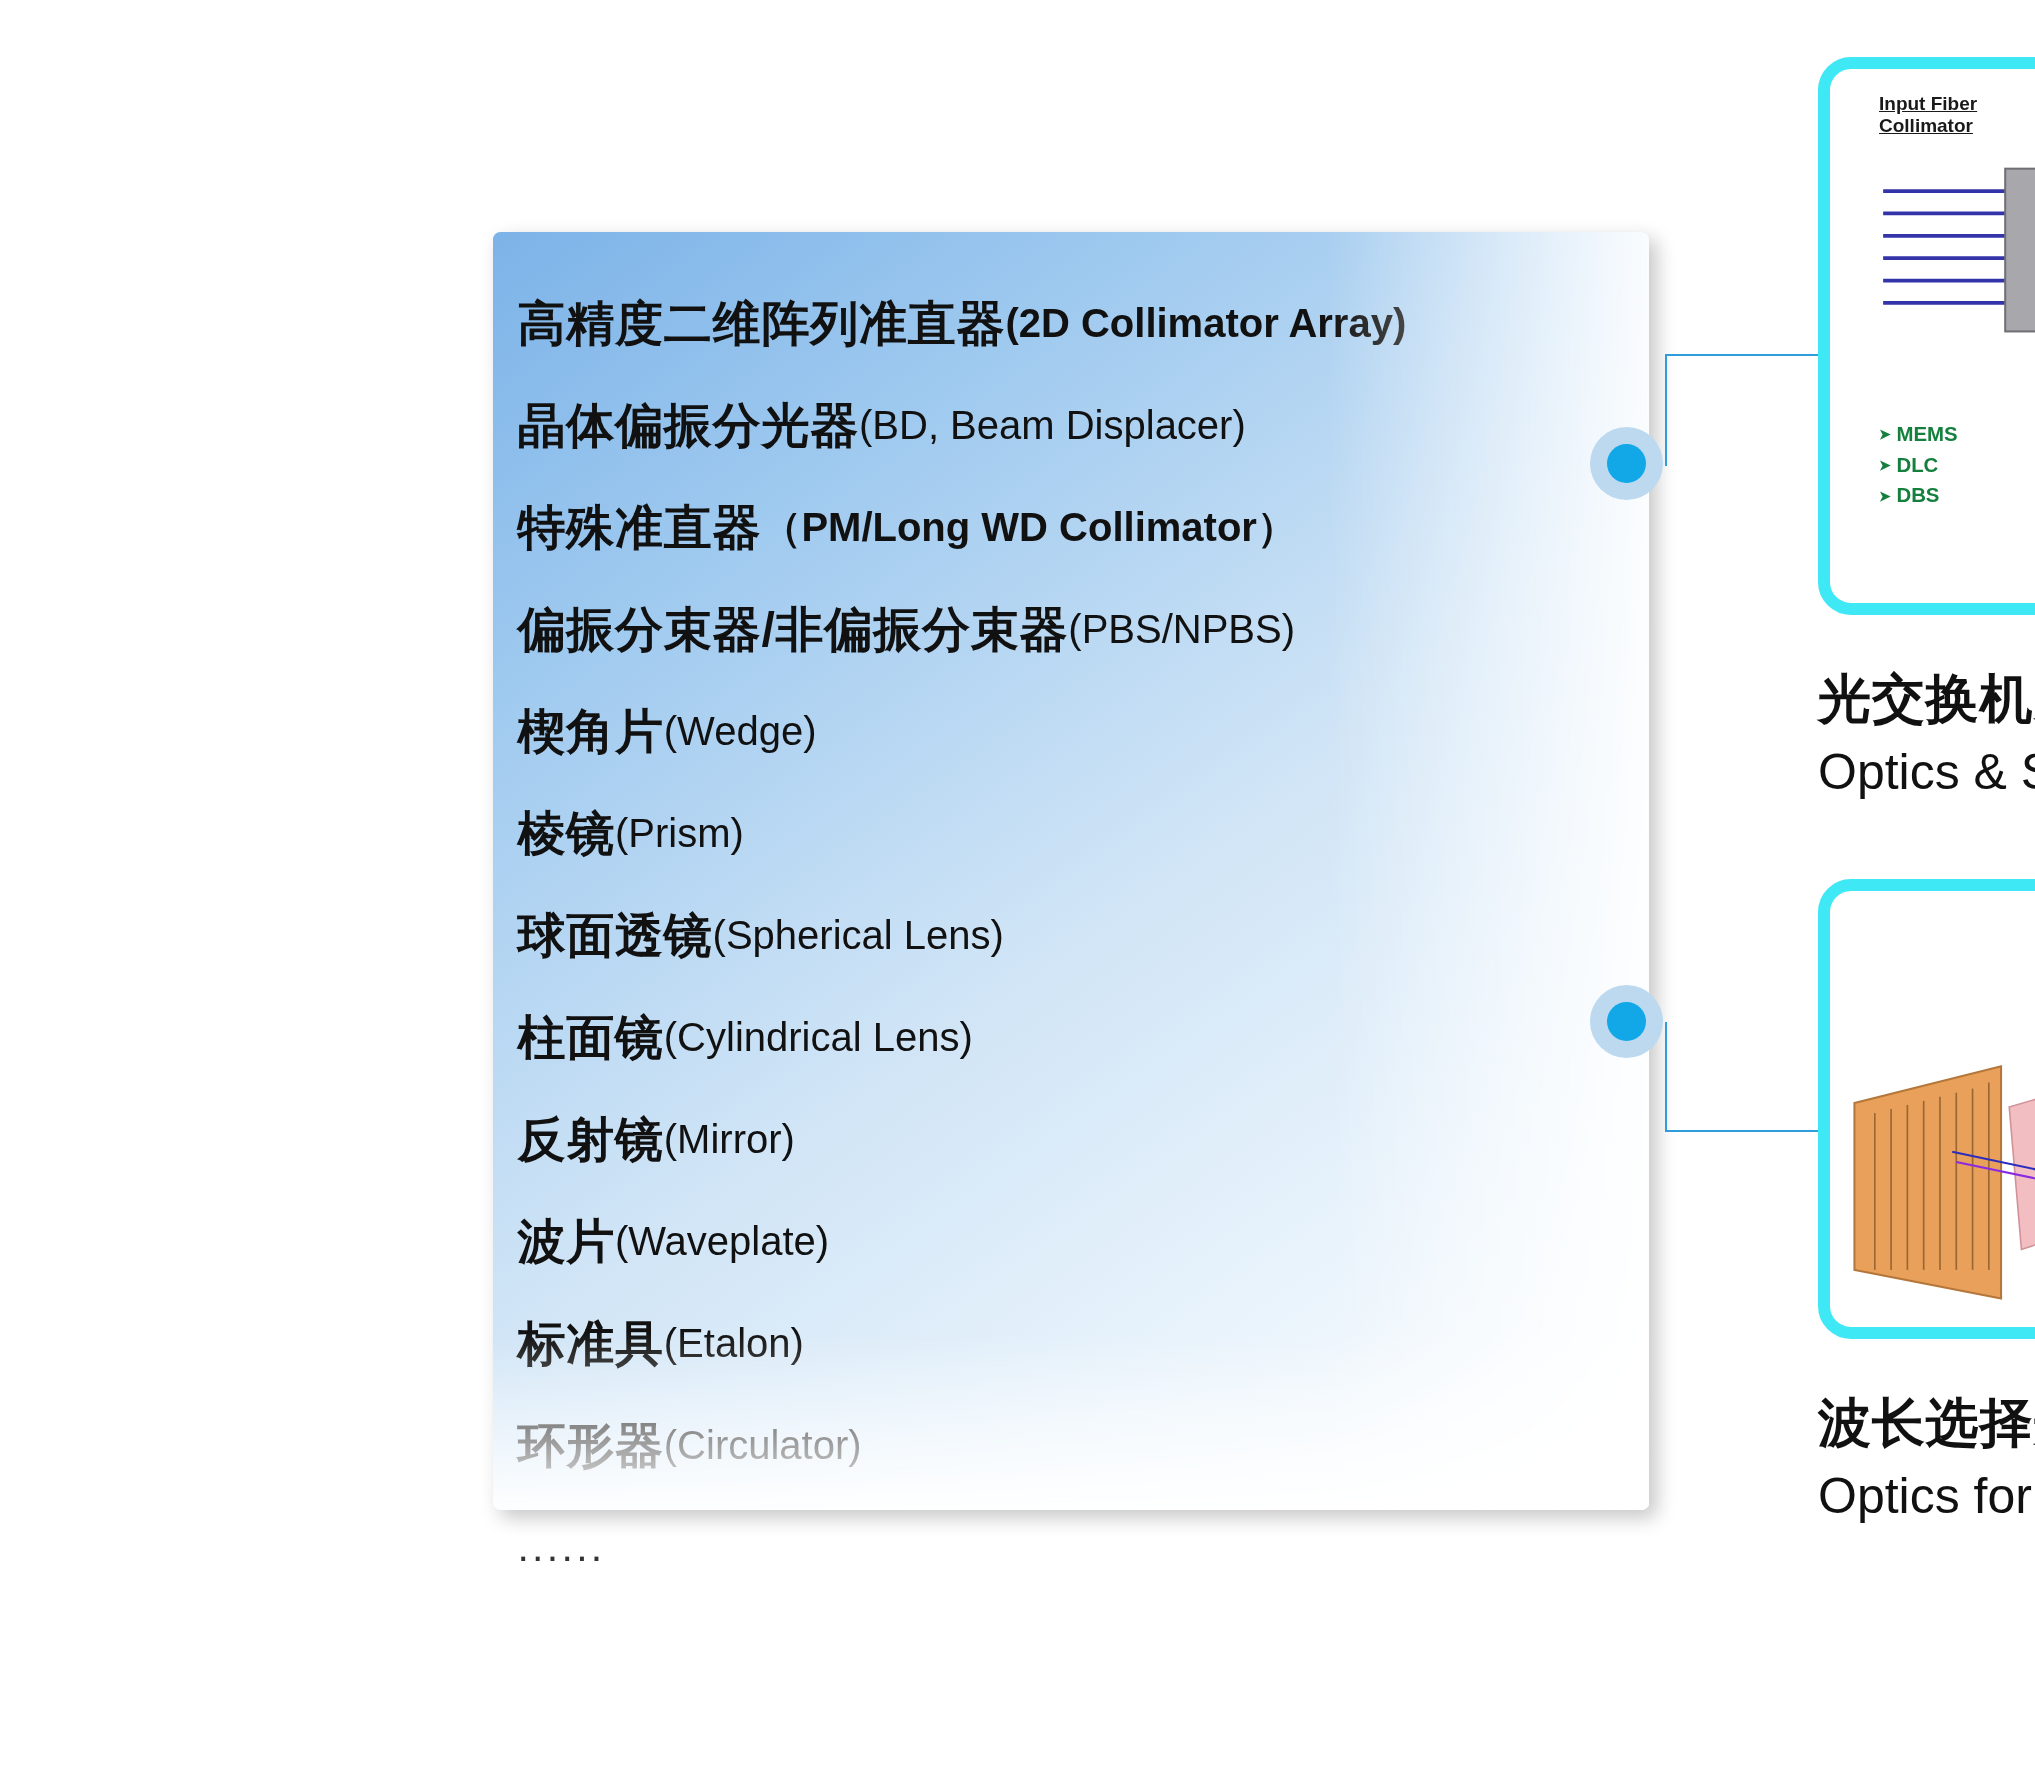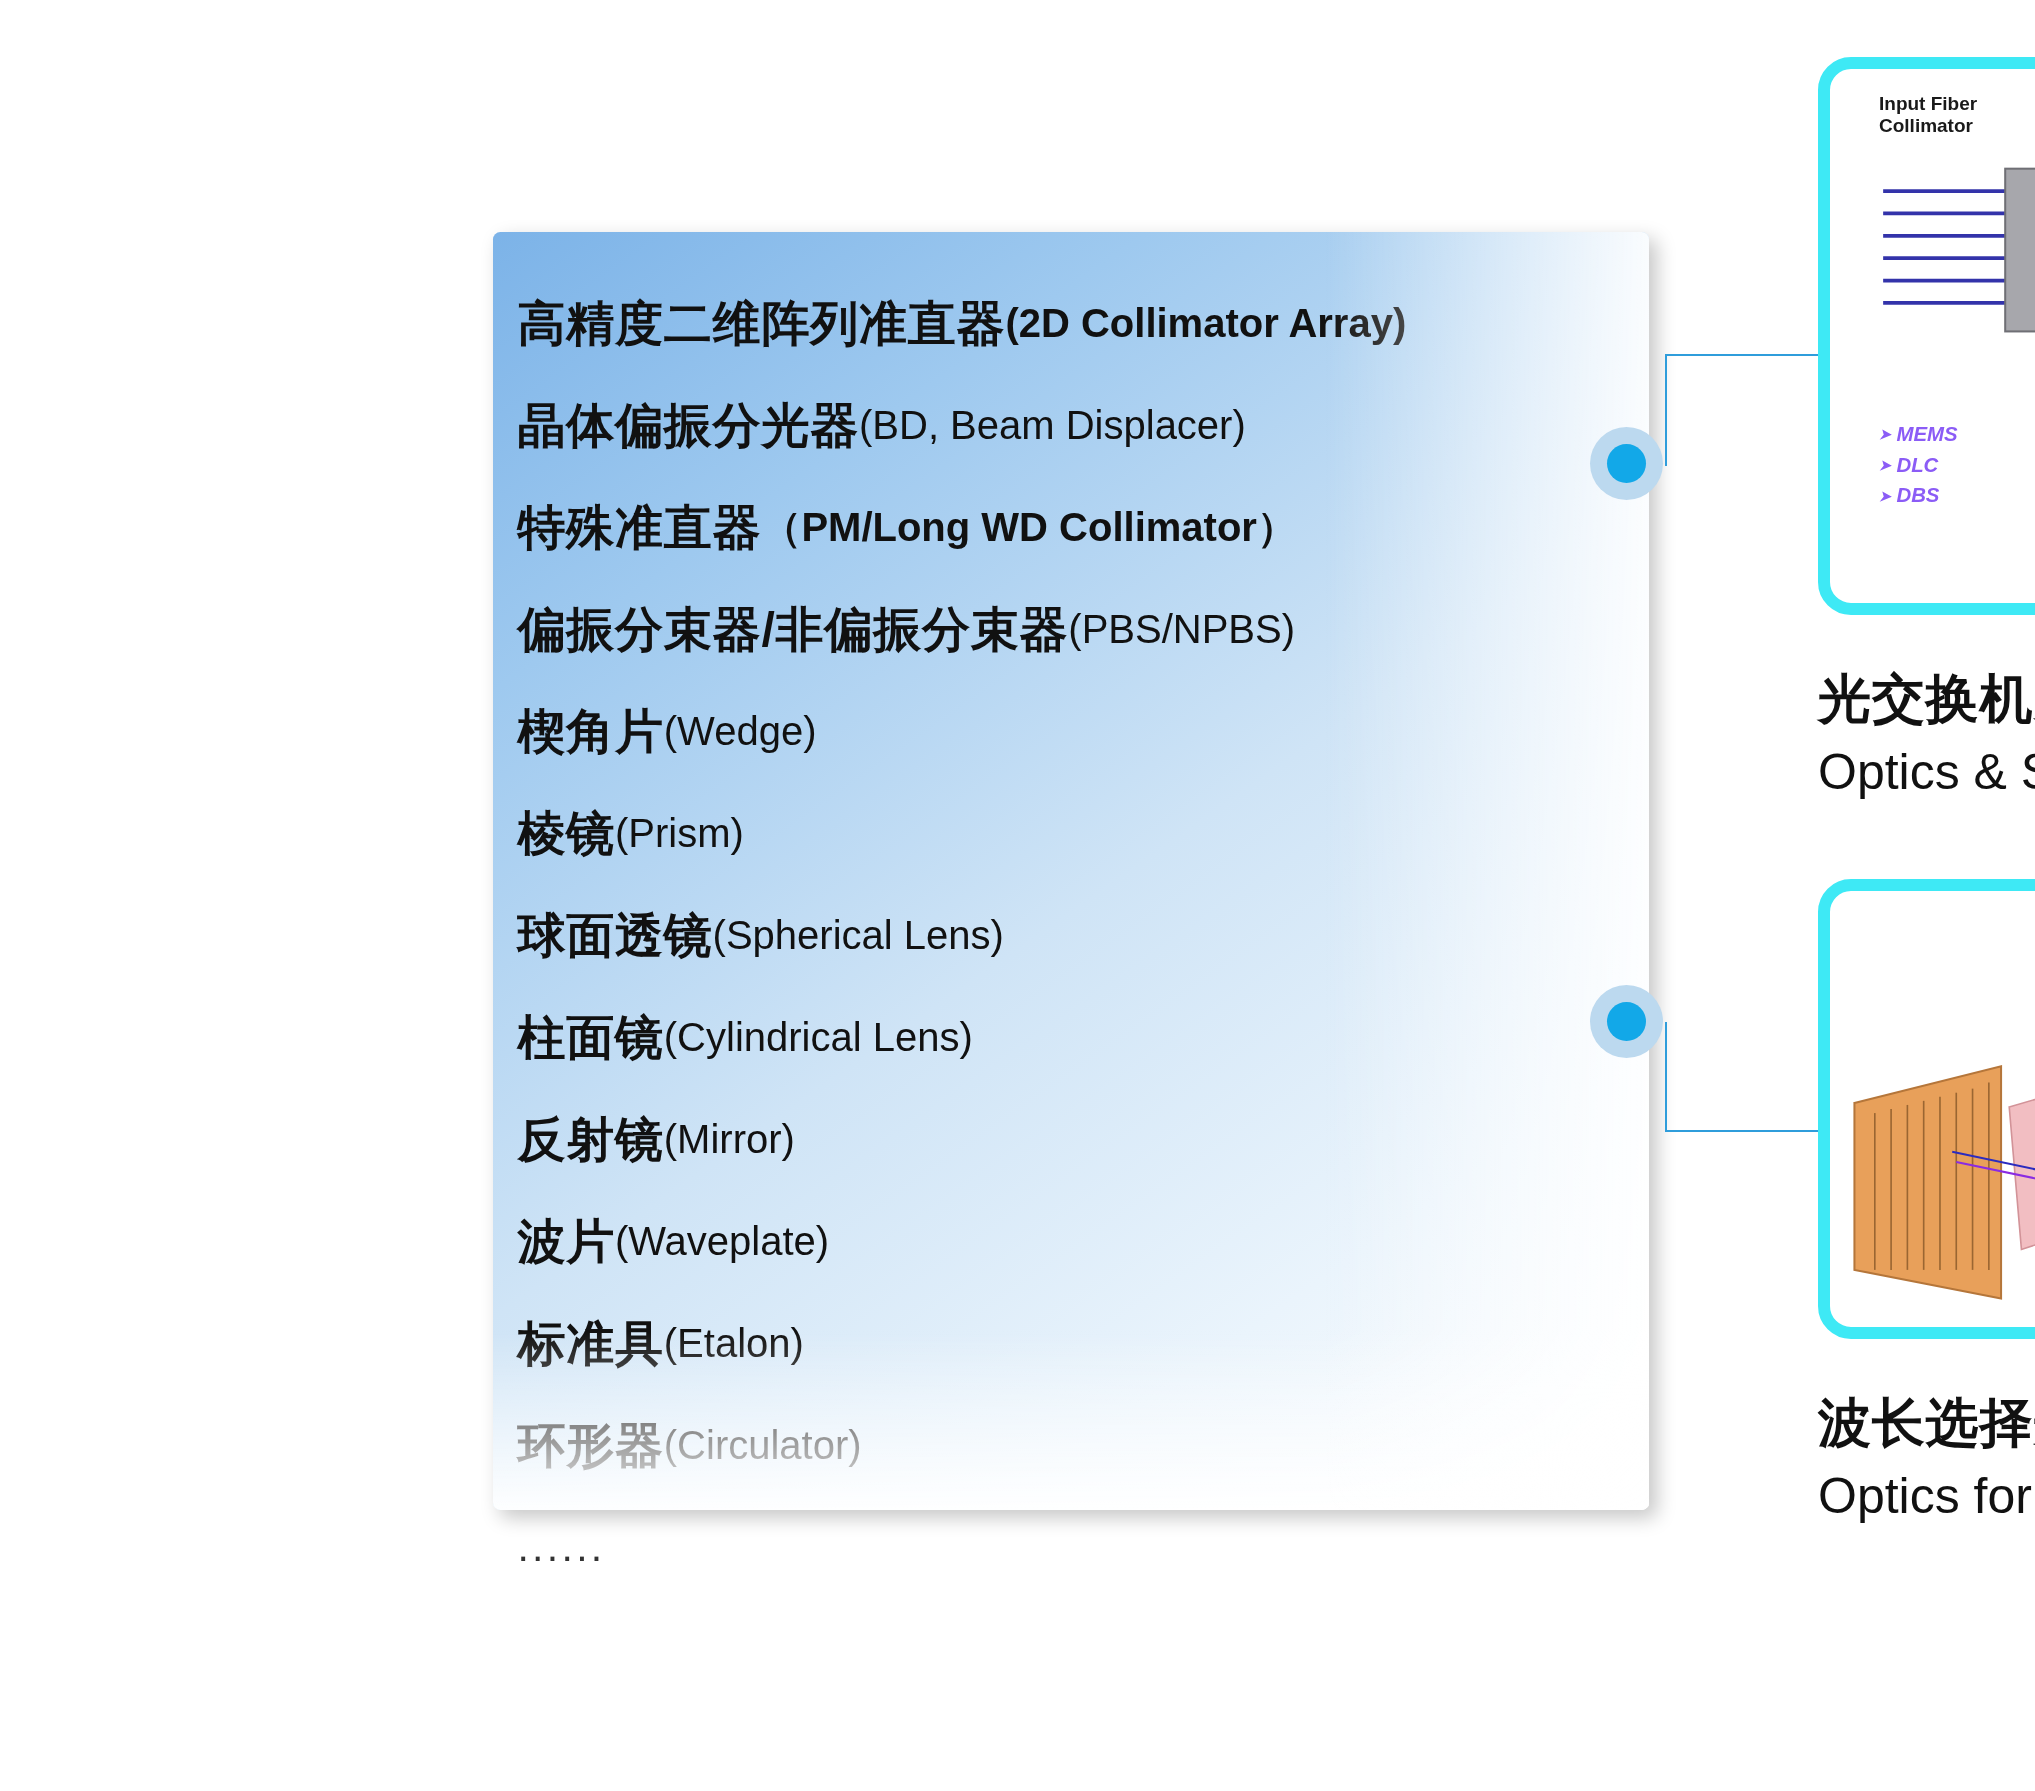--- a/index.html
+++ b/index.html
@@ -168,28 +168,28 @@
   #caption-wss { top: 1388px; }
 
   
   .lbl {
     position: absolute;
     font-size: 19px;
     font-weight: bold;
     color: #1a1a1a;
     line-height: 1.15;
     white-space: pre-line;
+    text-decoration: underline;
   }
   .bullet-list {
     position: absolute;
     font-size: 20.4px;
     font-weight: bold;
-    color: #8b5cf6;
+    color: #15803d;
     line-height: 1.5;
-    font-style: italic;
   }
   .bullet-list div::before {
     content: "\27A4";
     font-size: 14px;
     margin-right: 5.7px;
     position: relative;
     top: -1.6px;
   }
   svg { display: block; }
 </style>

